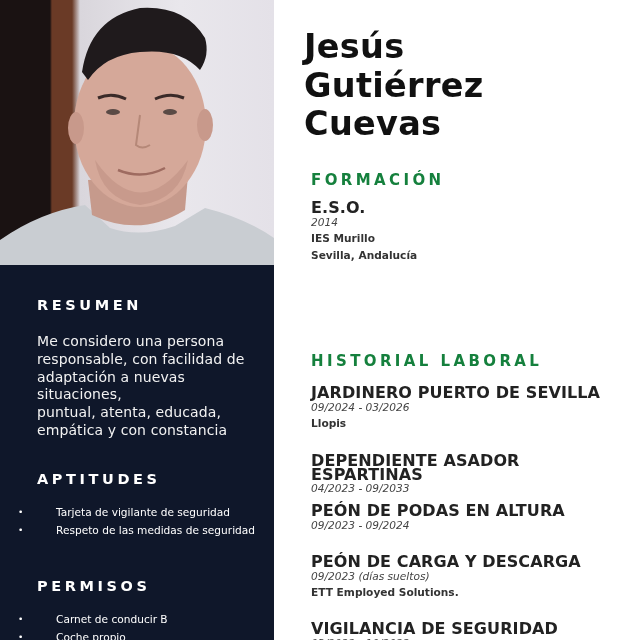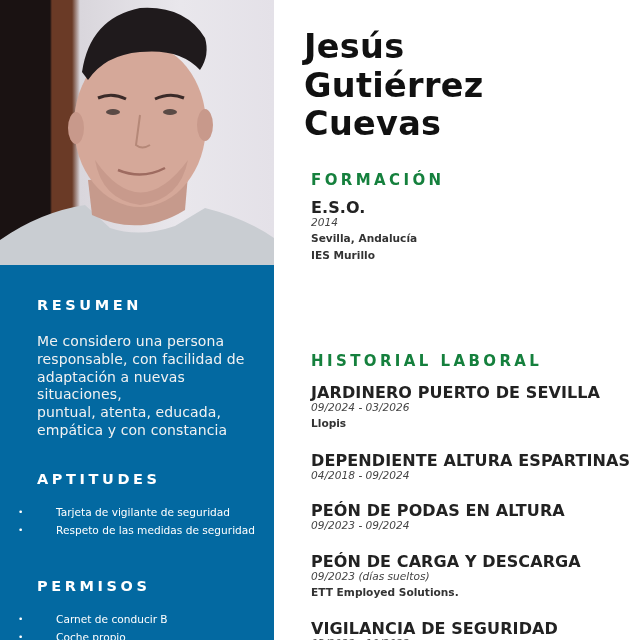--- a/index.html
+++ b/index.html
@@ -1,21 +1,21 @@
 <!DOCTYPE html>
 <html><head>
   <meta charset="utf-8">
   <style>
     * { box-sizing: border-box; margin: 0; padding: 0; }
     html, body { width: 640px; height: 640px; overflow: hidden; background: #ffffff; }
     body { font-family: "DejaVu Sans", "Liberation Sans", sans-serif; position: relative; }
 
     .sidebar {
       position: absolute; left: 0; top: 0; width: 274px; height: 640px;
-      background: #0369a1; color: #ffffff;
+      background: #0f172a; color: #ffffff;
     }
     .photo {
       position: absolute; left: 0; top: 0; width: 274px; height: 265px;
       overflow: hidden;
       background: linear-gradient(90deg, #1a1212 0px, #1a1212 50px, #6a3a26 52px, #6a3a26 72px, #d9d6dc 80px, #e9e7ec 180px, #e4e1e8 274px);
     }
     .photo svg { position: absolute; left: 0; top: 0; width: 274px; height: 265px; }
 
     .side-content { position: absolute; left: 37px; top: 296px; width: 225px; }
     .side-heading {
@@ -124,36 +124,36 @@
     <div>Jesús</div>
     <div>Gutiérrez</div>
     <div>Cuevas</div>
   </div>
 
   <div class="main-heading" style="top:171px;">FORMACIÓN</div>
 
   <div class="entry" style="top:201px;">
     <div class="entry-title">E.S.O.</div>
     <div class="entry-date">2014</div>
+    <div class="entry-line">IES Murillo</div>
     <div class="entry-line">Sevilla, Andalucía</div>
-    <div class="entry-line">IES Murillo</div>
   </div>
 
 
   <div class="main-heading" style="top:352px;">HISTORIAL LABORAL</div>
 
   <div class="entry" style="top:386px;">
     <div class="entry-title">JARDINERO PUERTO DE SEVILLA</div>
     <div class="entry-date">09/2024  - 03/2026</div>
     <div class="entry-line">Llopis</div>
   </div>
 
   <div class="entry" style="top:454px;">
-    <div class="entry-title">DEPENDIENTE ALTURA ESPARTINAS</div>
-    <div class="entry-date">04/2018  - 09/2024</div>
+    <div class="entry-title">DEPENDIENTE ASADOR ESPARTINAS</div>
+    <div class="entry-date">04/2023  - 09/2033</div>
   </div>
 
   <div class="entry" style="top:504px;">
     <div class="entry-title">PEÓN DE PODAS EN ALTURA</div>
     <div class="entry-date">09/2023 - 09/2024</div>
   </div>
 
   <div class="entry" style="top:555px;">
     <div class="entry-title">PEÓN DE CARGA Y DESCARGA</div>
     <div class="entry-date">09/2023 (días sueltos)</div>

